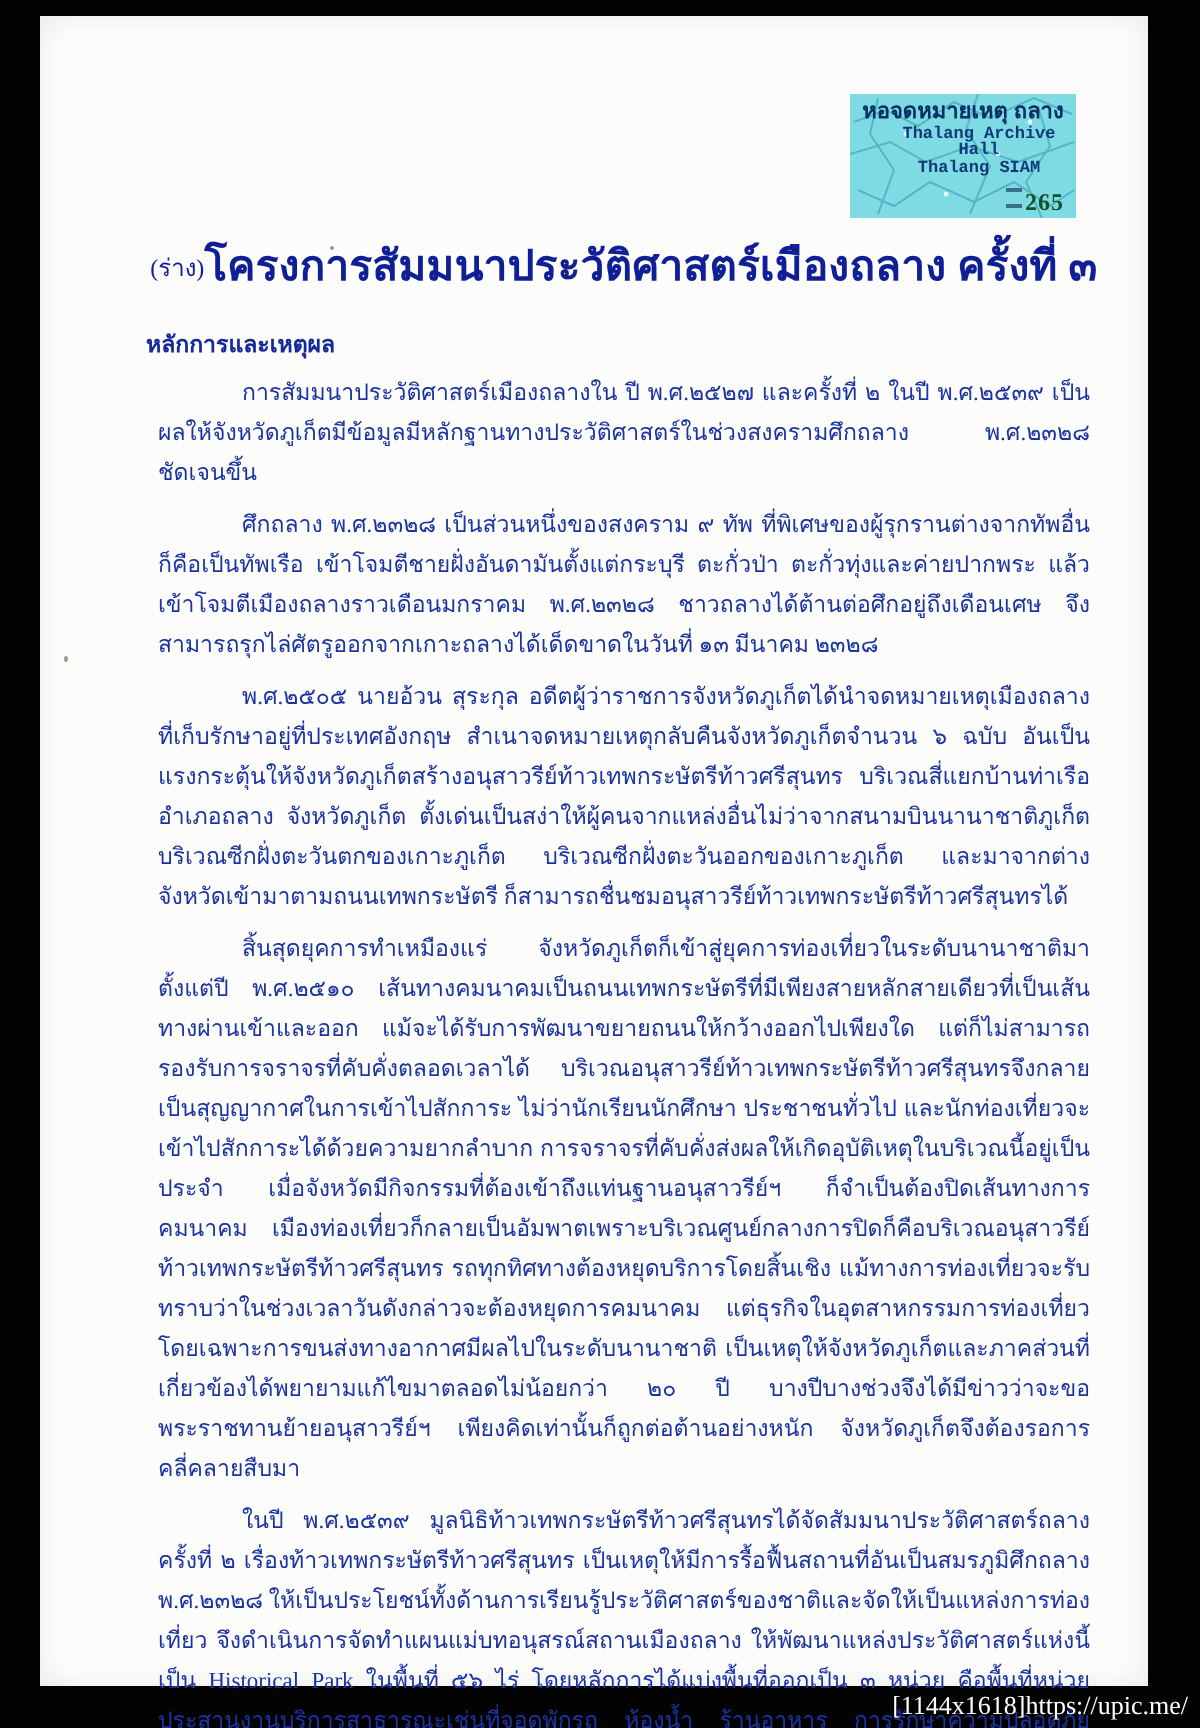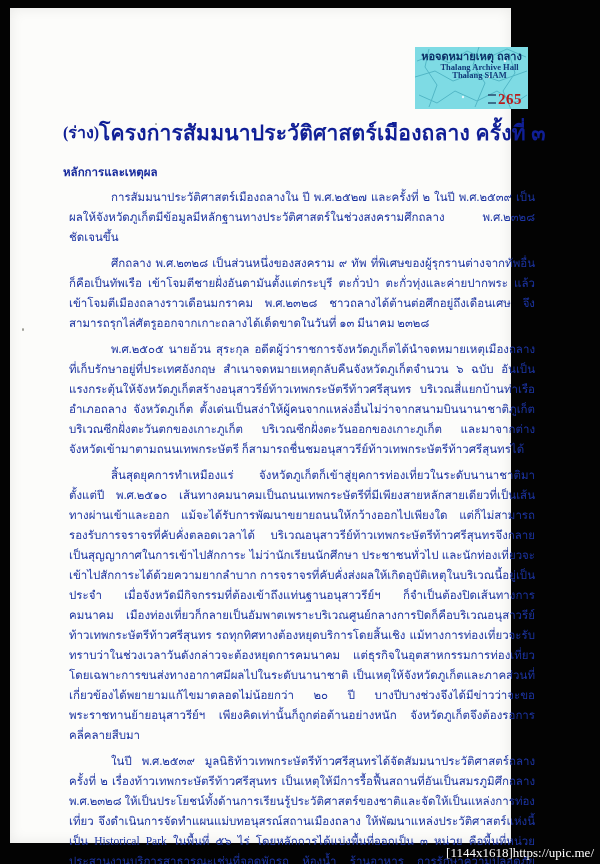--- a/index.html
+++ b/index.html
@@ -1,36 +1,36 @@
 <!DOCTYPE html>
 <html><head>
 <meta charset="utf-8">
 <style>
   html,body{margin:0;padding:0;background:#000;}
   .screen{position:relative;width:600px;height:864px;background:#030303;overflow:hidden;
           font-family:"Liberation Serif", serif;}
-  .page{position:absolute;left:10px;top:8px;width:501px;height:835px;background:#fcfcfa;
+  .page{position:absolute;left:20px;top:8px;width:554px;height:835px;background:#fcfcfa;
         box-shadow:inset 0 0 14px rgba(0,0,0,0.08);}
   
   .stamp{position:absolute;left:405px;top:39px;width:113px;height:62px;background:#7edbe4;
          overflow:hidden;text-align:center;line-height:1.05;}
   .stamp svg{position:absolute;left:0;top:0;}
   .stamp-th{position:relative;margin-top:4px;font-weight:bold;font-size:11px;color:#0b2f66;
             font-family:"Liberation Sans", sans-serif;white-space:nowrap;}
   .stamp-en{position:relative;font-weight:bold;font-size:8.5px;color:#123a7a;
-            font-family:Liberation Serif, serif;padding-left:16px;}
+            font-family:Liberation Mono, monospace;padding-left:16px;}
   .stamp-num-row{position:absolute;right:6px;bottom:2px;display:flex;align-items:flex-end;gap:2px;}
   .stamp-no-mark{width:8px;height:6px;border-top:2px solid #284a6e;border-bottom:2px solid #284a6e;
                  margin-bottom:3px;opacity:.75;}
-  .stamp-num{font-size:15px;font-weight:bold;color:#b91c1c;font-family:"Liberation Serif", serif;
+  .stamp-num{font-size:12px;font-weight:bold;color:#14532d;font-family:"Liberation Serif", serif;
              letter-spacing:.5px;line-height:1;}
   
   .content{position:absolute;left:53px;top:108px;width:478px;color:#1c34a2;}
   .title-row{text-align:center;color:#101f96;margin-bottom:14px;white-space:nowrap;}
-  .title-prefix{font-size:16px;font-weight:bold;vertical-align:2px;}
+  .title-prefix{font-size:12px;font-weight:normal;vertical-align:2px;}
   .title-main{font-size:21px;font-weight:bold;letter-spacing:0.2px;margin-top:10px;}
   .section-heading{font-size:11.5px;font-weight:bold;color:#16299c;margin:4px 0 6px 0;}
   .body-text p{margin:6px;font-size:11.5px;line-height:20px;text-align:justify;
                text-indent:42px;color:#1c34a2;}
   
   .speck{position:absolute;background:#9a9a92;border-radius:50%;}
   
   .wm{position:absolute;right:6px;bottom:3px;color:#ffffff;font-size:13px;
       font-family:Liberation Serif, serif;letter-spacing:0px;}
 </style>

